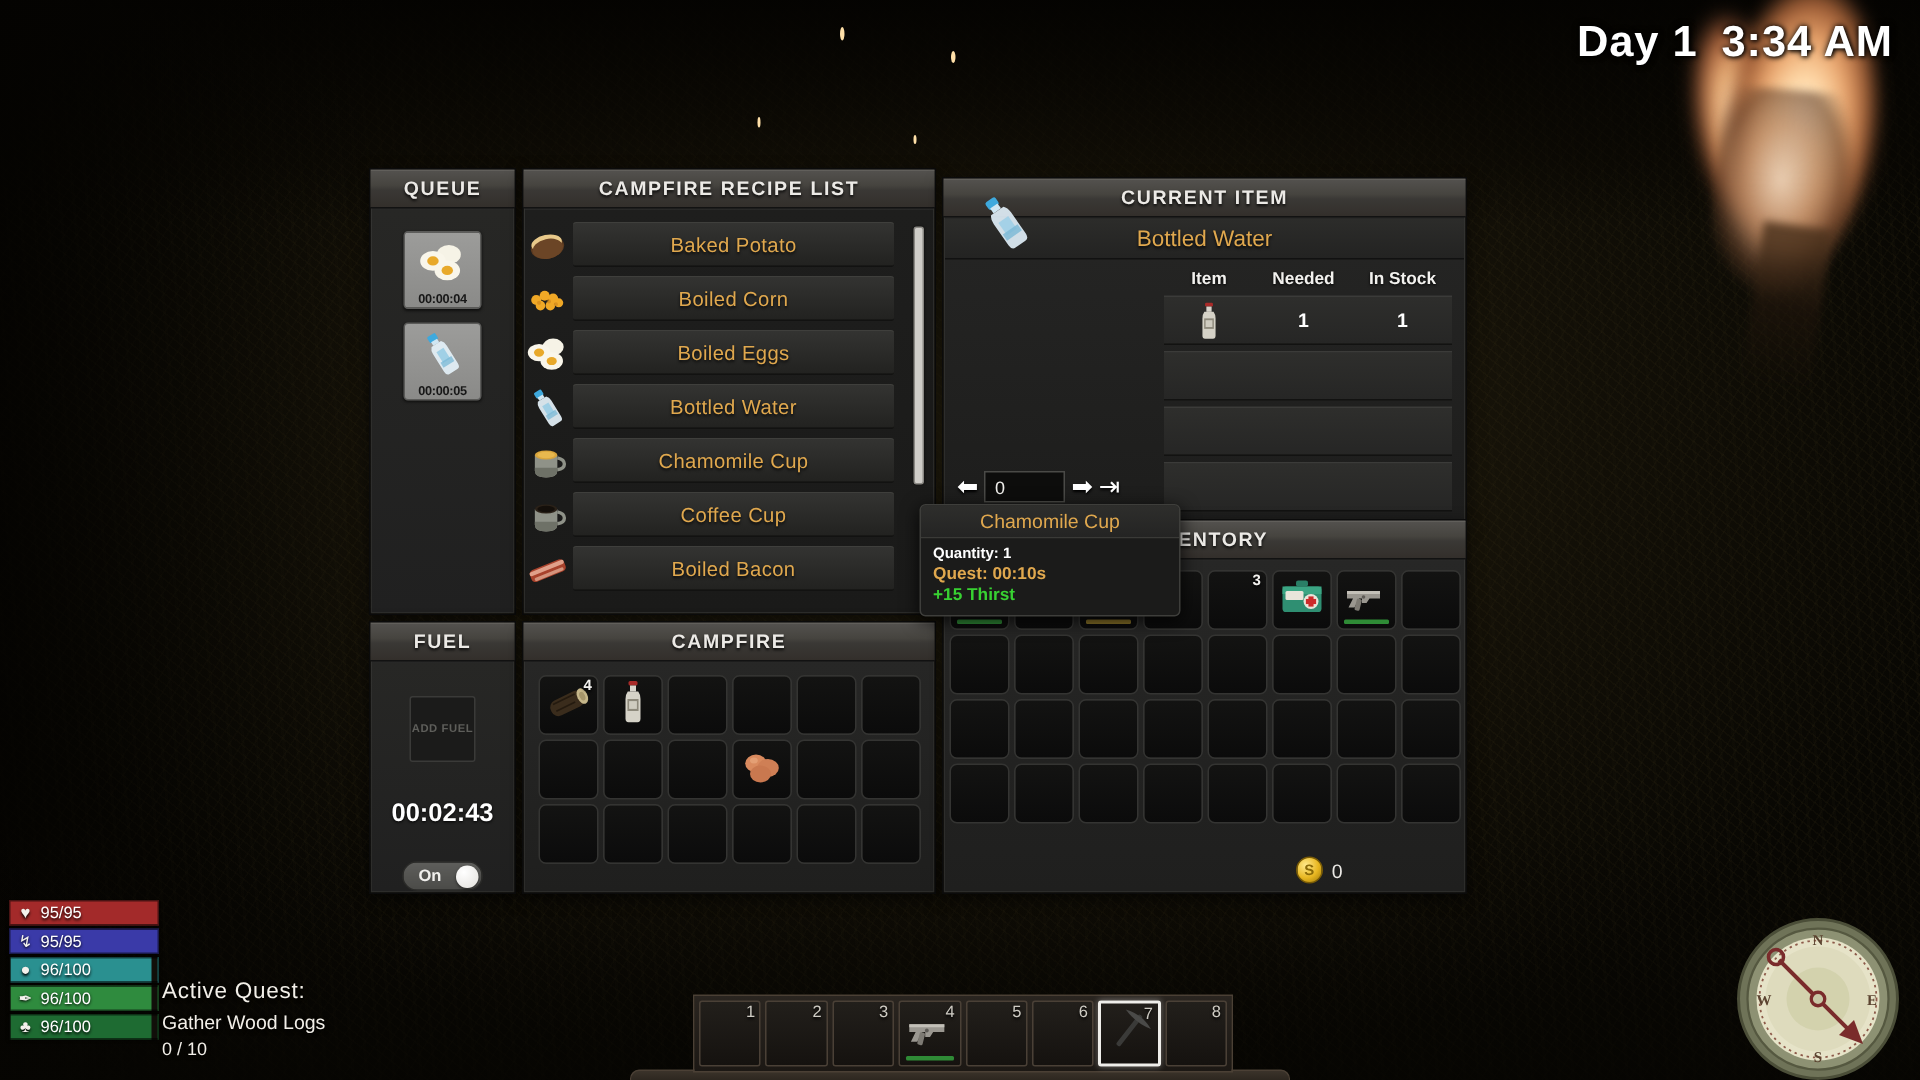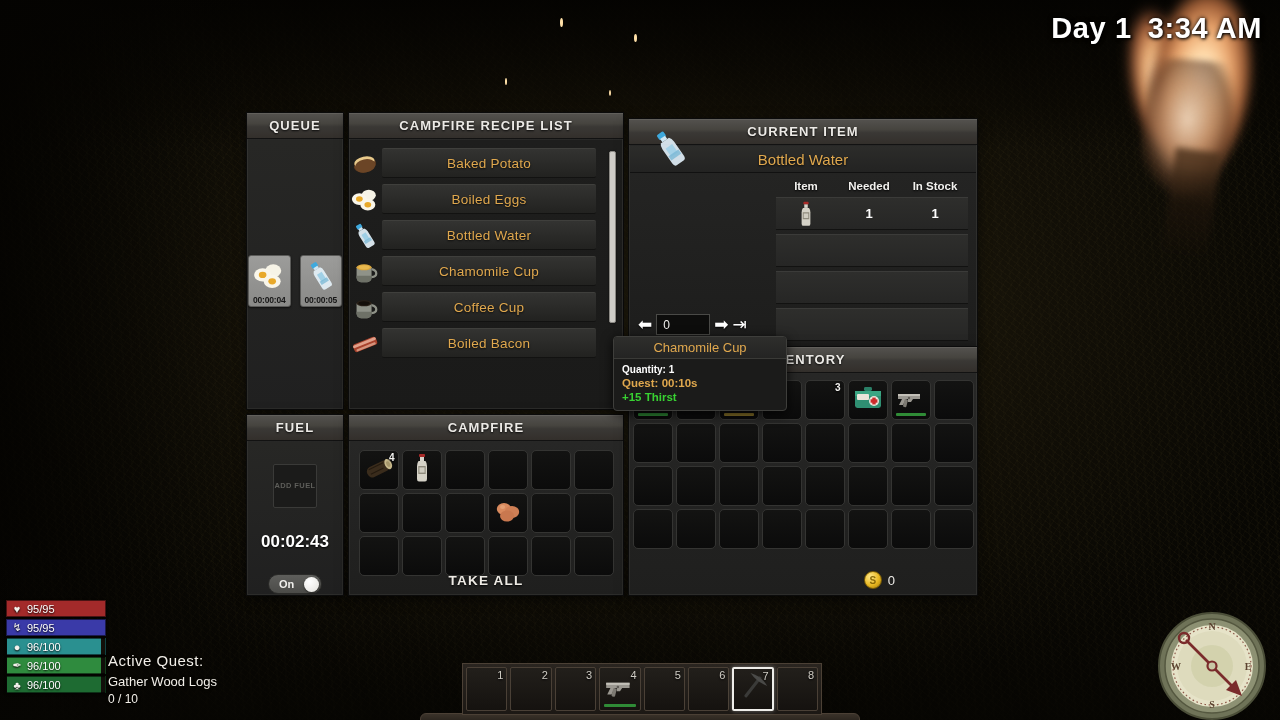--- a/index.html
+++ b/index.html
@@ -89,21 +89,21 @@
     border-bottom: 1px solid #121212;
     box-shadow: 0 1px 0 rgba(140,138,132,0.25) inset;
     text-shadow: 0 1px 2px rgba(0,0,0,0.85);
     user-select:none;
   }
 
   
   #queue-panel { left:246px; top:112px; width:98px; height:298px; }
   #queue-body { position:absolute; left:1px; top:27px; right:1px; bottom:1px;
     background: linear-gradient(to bottom, #272725, #202020);
-    padding-top:14px; display:flex; flex-direction:row; align-items:center; gap:9px; }
+    padding-top:14px; display:flex; flex-direction:column; align-items:center; gap:9px; }
   .queue-slot {
     width:52px; height:52px; position:relative;
     background: linear-gradient(to bottom, #9c9c9a, #8a8a88);
     border:1px solid #5b5b59; border-radius:3px;
     box-shadow: 0 1px 2px rgba(0,0,0,0.6);
     display:flex; align-items:center; justify-content:center;
   }
   .queue-time {
     position:absolute; left:0; right:0; bottom:1px; text-align:center;
     font-size:8.5px; color:#171717; font-weight:bold; letter-spacing:-0.2px;
@@ -364,20 +364,40 @@
     <div id="recipe-body">
         <div class="recipe-row">
           <span class="recipe-icon">
             <svg width="30" height="30" viewBox="0 0 32 32">
               <ellipse cx="16" cy="17" rx="12" ry="8" fill="#5b3a20" transform="rotate(-12 16 17)"></ellipse>
               <ellipse cx="16" cy="14" rx="11" ry="6" fill="#e8c98a" transform="rotate(-12 16 17)"></ellipse>
               <ellipse cx="16" cy="18" rx="11" ry="7" fill="#6b4526" transform="rotate(-12 16 17)"></ellipse>
             </svg>
           </span>
           <span class="rname">Baked Potato</span>
+        </div>
+        <div class="recipe-row">
+          <span class="recipe-icon">
+            <svg width="30" height="30" viewBox="0 0 32 32">
+              <g fill="#f0a826">
+                <circle cx="8" cy="16" r="3.6"></circle>
+                <circle cx="14" cy="13" r="3.6"></circle>
+                <circle cx="20" cy="15" r="3.6"></circle>
+                <circle cx="11" cy="20" r="3.4"></circle>
+                <circle cx="18" cy="20" r="3.4"></circle>
+                <circle cx="24" cy="18" r="3.2"></circle>
+              </g>
+              <g fill="#c9801a" opacity="0.55">
+                <circle cx="10" cy="18" r="1.5"></circle>
+                <circle cx="17" cy="17" r="1.5"></circle>
+                <circle cx="22" cy="19" r="1.4"></circle>
+              </g>
+            </svg>
+          </span>
+          <span class="rname">Boiled Corn</span>
         </div>
         <div class="recipe-row">
           <span class="recipe-icon">
             <svg width="30" height="30" viewBox="0 0 32 32">
               <ellipse cx="20" cy="11" rx="7.5" ry="6" fill="#f6f3e6"></ellipse>
               <ellipse cx="10" cy="15" rx="8" ry="6.2" fill="#f9f6ea"></ellipse>
               <ellipse cx="10" cy="15" rx="3.6" ry="2.9" fill="#e8a92a"></ellipse>
               <ellipse cx="19" cy="21" rx="8" ry="6.2" fill="#f9f6ea"></ellipse>
               <ellipse cx="19" cy="21" rx="3.6" ry="2.9" fill="#e8a92a"></ellipse>
             </svg>
@@ -492,21 +512,20 @@
           <div class="slot"></div>
           <div class="slot"></div>
           <div class="slot"></div>
           <div class="slot"></div>
           <div class="slot"></div>
           <div class="slot"></div>
           <div class="slot"></div>
           <div class="slot"></div>
         </div>
     </div>
-    <div id="take-all">TAKE ALL</div>
   </div>
 
   <div class="panel" id="current-panel">
     <div class="panel-header">CURRENT ITEM</div>
     <div id="current-body">
       <div id="current-name">Bottled Water</div>
       <div id="current-item-icon">
         <svg width="56" height="48" viewBox="0 0 56 48">
           <g transform="rotate(-35 28 24)">
             <rect x="24" y="6" width="8" height="6" rx="1.5" fill="#3ea9dd"></rect>

